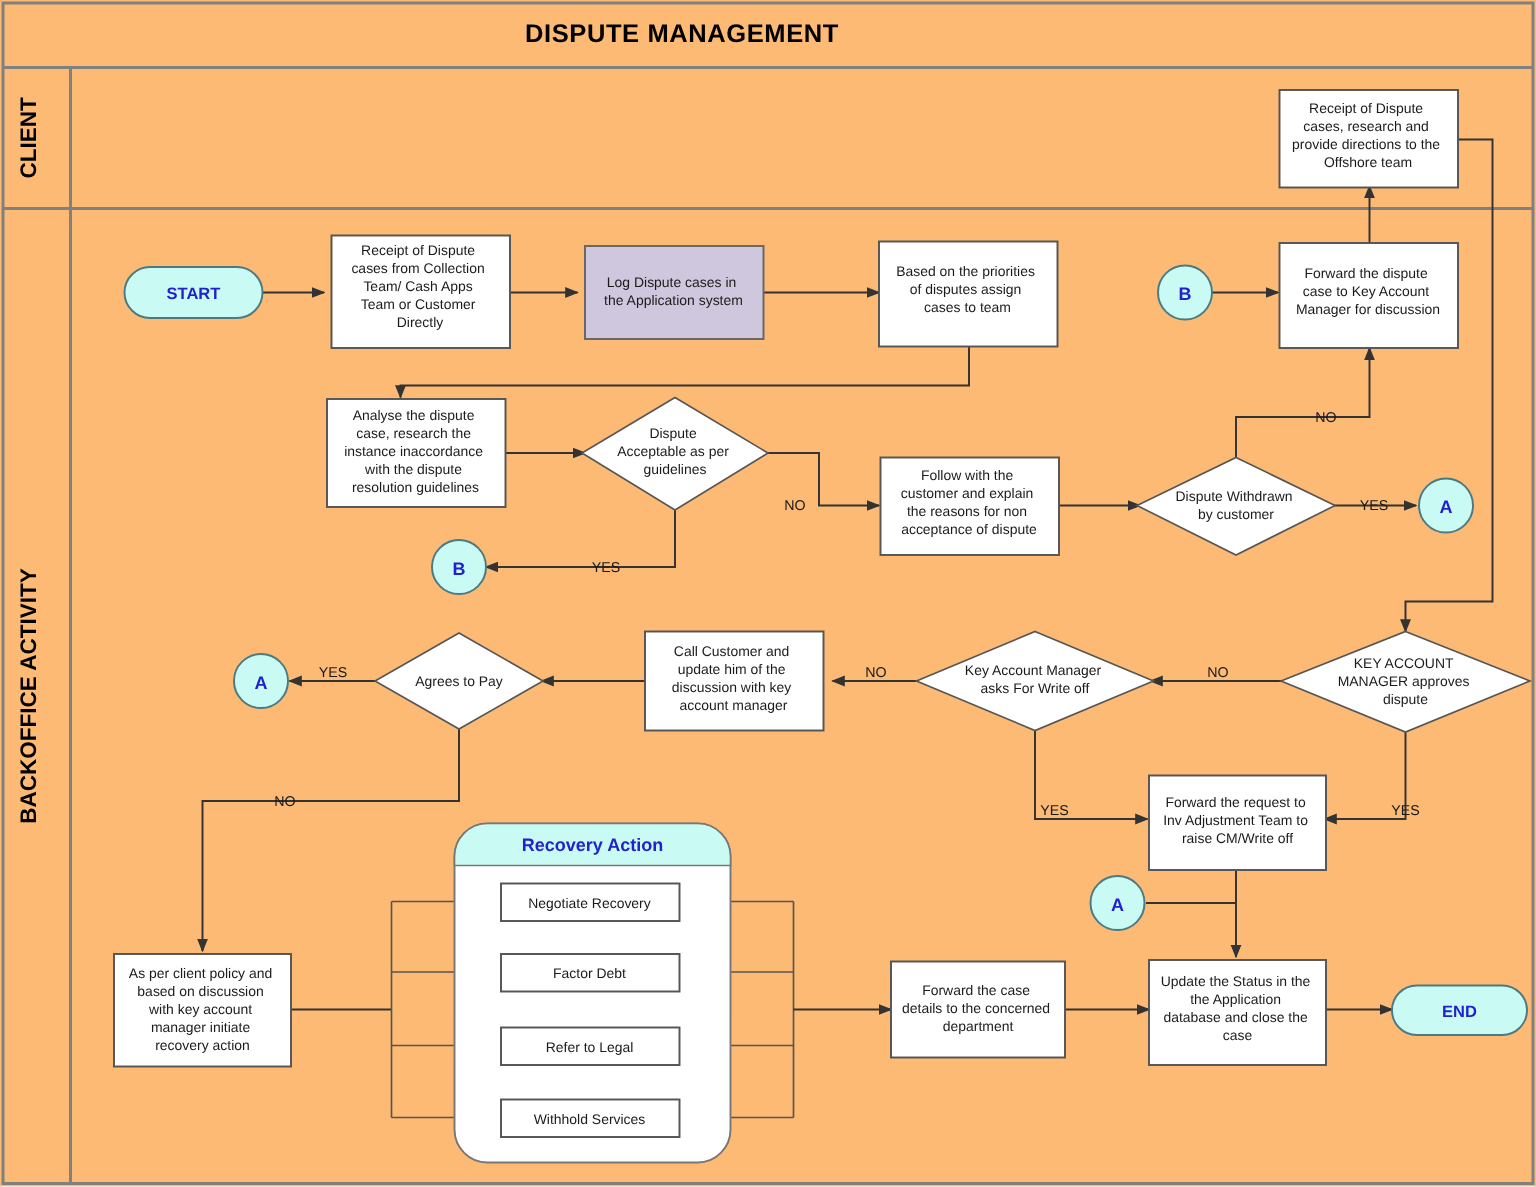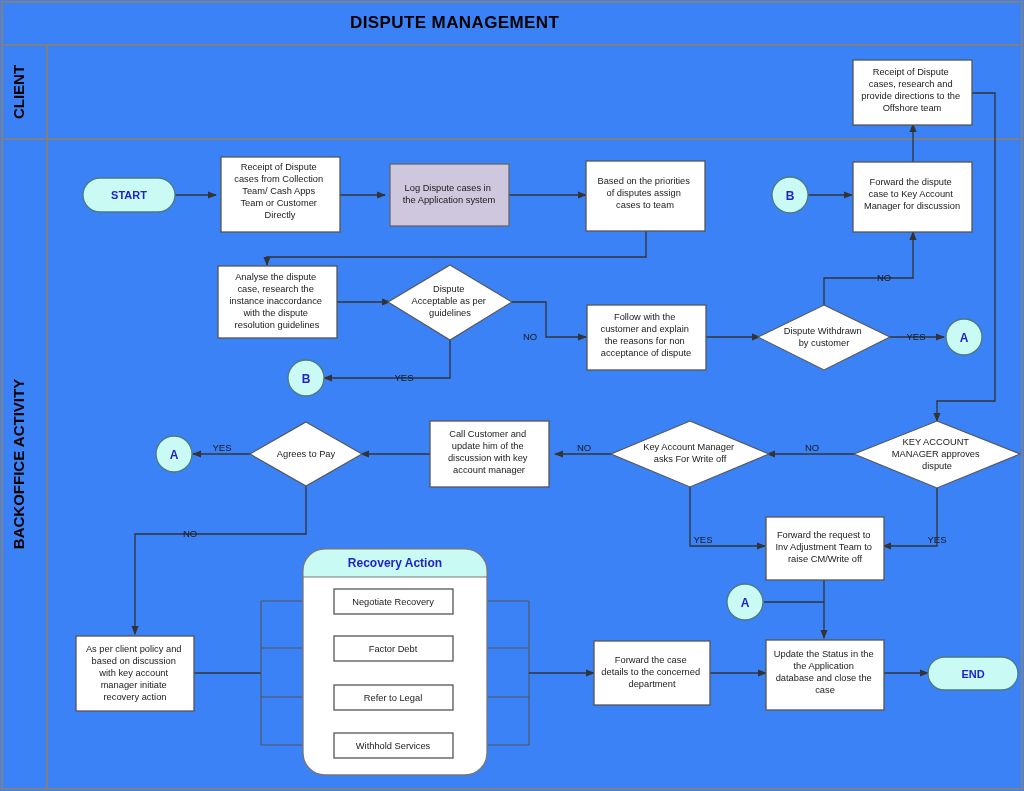--- a/index.html
+++ b/index.html
@@ -7,21 +7,21 @@
     padding: 0;
     background: #ffffff;
   }
   body {
     font-family: "Liberation Sans", sans-serif;
   }
   #page {
     position: relative;
     width: 1024px;
     height: 791px;
-    background: #3b82f6;
+    background: #fdba74;
     overflow: hidden;
   }
   svg#flow {
     display: block;
     width: 1024px;
     height: 791px;
   }
   .lane-border {
     fill: none;
     stroke: #808080;

